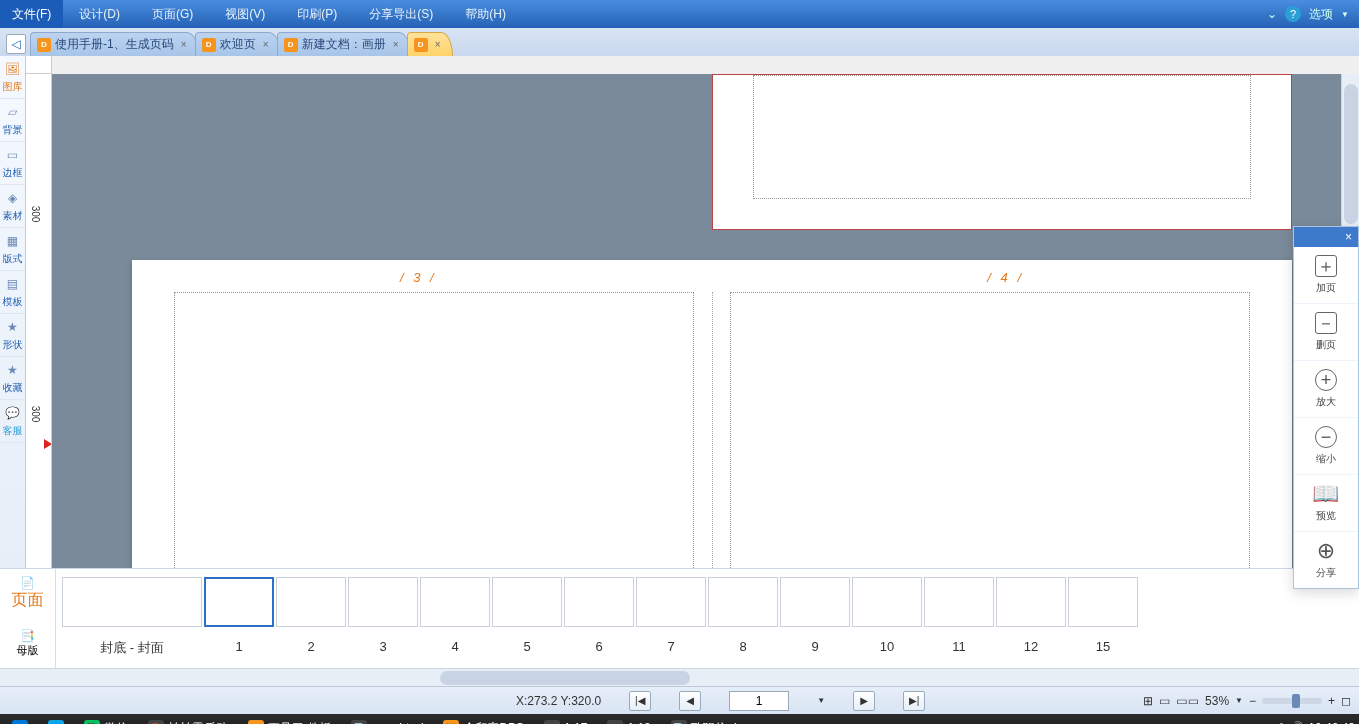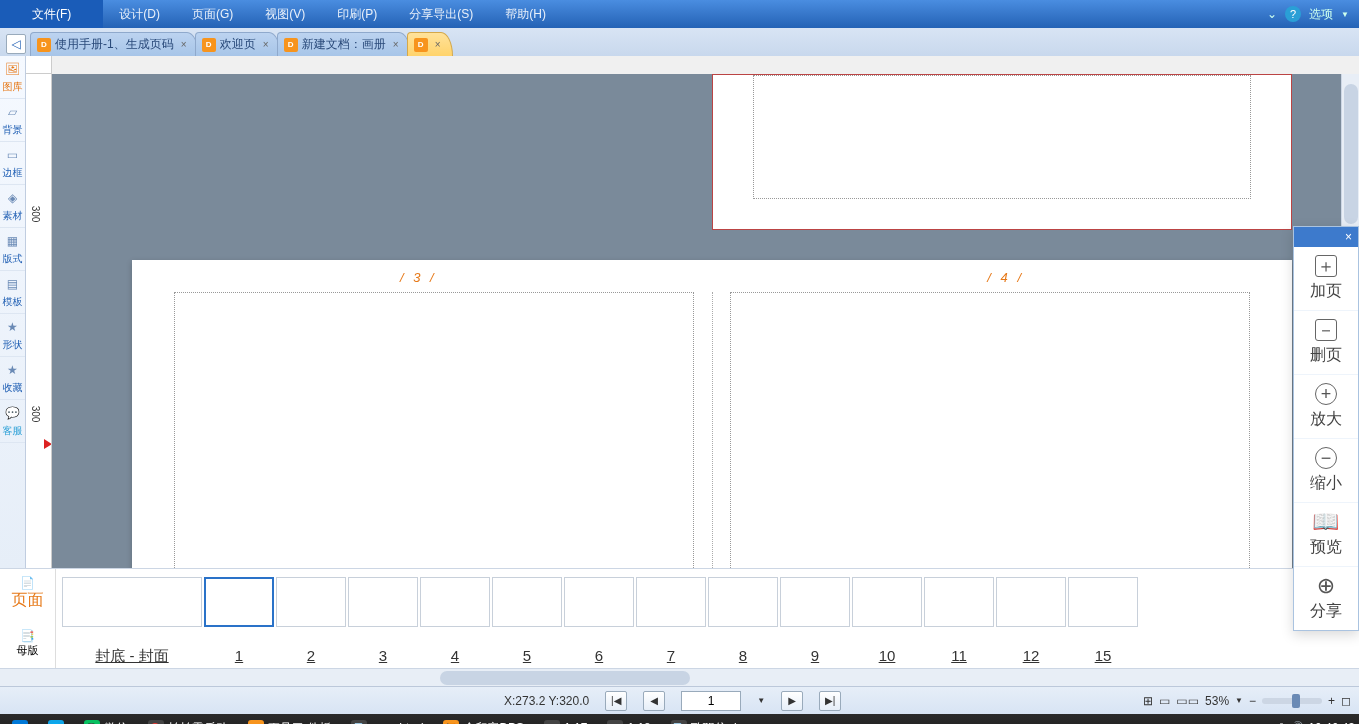--- a/index.html
+++ b/index.html
@@ -1,19 +1,19 @@
 <!DOCTYPE html>
 <html><head>
 <meta charset="utf-8">
 <style>
 * { margin: 0; padding: 0; box-sizing: border-box; font-family: "Microsoft YaHei", sans-serif; font-size: 12px; }
 body { width: 1359px; height: 724px; overflow: hidden; background: #f0f0f0; }
 
 .menubar { height: 28px; background: linear-gradient(#4a8de0, #2462b5); display: flex; align-items: center; color: #fff; }
-.menu-file { background: #1a5cb8; padding: 0 32px; height: 100%; display: flex; align-items: center; cursor: pointer; }
+.menu-file { background: #1a5cb8; padding: 0 12px; height: 100%; display: flex; align-items: center; cursor: pointer; }
 .menu-item { padding: 0 16px; cursor: pointer; color: #e8f0fa; }
 .menu-right { margin-left: auto; display: flex; align-items: center; gap: 8px; padding-right: 10px; }
 
 .tabbar { height: 28px; background: linear-gradient(#d8e4f4, #c8d8ed); display: flex; align-items: flex-end; padding-left: 4px; }
 .back-btn { width: 20px; height: 20px; border: 1px solid #9ab; background: #fff; border-radius: 2px; display: flex; align-items: center; justify-content: center; margin: 0 4px 2px 2px; cursor: pointer; color: #2462b5; }
 .tab { height: 24px; display: flex; align-items: center; padding: 0 8px 0 6px; background: linear-gradient(#bcd3f0, #a7c5e8); border: 1px solid #8fa9cc; border-bottom: none; border-top-left-radius: 4px; border-top-right-radius: 12px 24px; margin-right: -4px; cursor: pointer; color: #2a4a7a; font-size: 11px; gap: 4px; }
 .tab.active { background: linear-gradient(#ffe29a, #ffd36b); border-color: #d4a84a; color: #333; z-index: 2; }
 .tab-icon { width: 14px; height: 14px; background: #f7941d; border-radius: 2px; display: inline-flex; align-items: center; justify-content: center; color: #fff; font-size: 8px; font-weight: bold; }
 .tab-close { width: 12px; height: 12px; color: #666; cursor: pointer; font-size: 10px; display: flex; align-items: center; justify-content: center; }
 
@@ -39,36 +39,36 @@
 .right-panel { position: absolute; right: 0; top: 0; width: 18px; bottom: 0; background: #e8eef6; border-left: 1px solid #ccd6e4; }
 .vscroll-thumb { position: absolute; top: 10px; left: 2px; width: 14px; height: 140px; background: #c8d4e4; border-radius: 7px; }
 
 .float-panel { position: absolute; right: 0; top: 226px; width: 66px; background: #fff; border: 1px solid #aac3e0; box-shadow: 0 4px 12px rgba(0,0,0,.15); z-index: 10; }
 .float-panel .fp-close { height: 20px; background: #3d7acc; display: flex; align-items: center; justify-content: flex-end; padding-right: 6px; color: #fff; cursor: pointer; }
 .float-panel .fp-item { display: flex; flex-direction: column; align-items: center; padding: 8px 0; cursor: pointer; border-bottom: 1px solid #eef4fb; }
 .float-panel .fp-item:last-child { border-bottom: none; }
 .float-panel .fp-icon { width: 22px; height: 22px; display: flex; align-items: center; justify-content: center; font-size: 18px; color: #555; border: 1.5px solid #666; border-radius: 3px; }
 .float-panel .fp-icon.circle { border-radius: 50%; background: none; }
 .float-panel .fp-icon.noborder { border: none; font-size: 22px; }
-.float-panel .fp-label { font-size: 16px; color: #444; margin-top: 4px; }
+.float-panel .fp-label { font-size: 10px; color: #444; margin-top: 4px; }
 
 .thumbs-section { height: 100px; background: #fff; border-top: 1px solid #ccd6e4; display: flex; }
 .thumbs-left { width: 56px; display: flex; flex-direction: column; border-right: 1px solid #ddd; }
 .thumbs-left .tl-item { flex: 1; display: flex; flex-direction: column; align-items: center; justify-content: center; cursor: pointer; }
 .thumbs-left .tl-item.active { color: #e67817; }
 .thumbs-strip { flex: 1; display: flex; align-items: flex-start; padding: 8px 6px; gap: 2px; overflow: hidden; }
 .thumb { display: flex; flex-direction: column; align-items: center; }
 .thumb .th-box { width: 70px; height: 50px; background: #fff; border: 1px solid #c8d0da; cursor: pointer; }
 .thumb.wide .th-box { width: 140px; }
 .thumb.selected .th-box { border: 2px solid #2a72c8; }
-.thumb .th-label { font-size: 15px; color: #333; margin-top: 20px; text-decoration: underline; }
+.thumb .th-label { font-size: 13px; color: #333; margin-top: 12px; }
 .hscroll { height: 18px; background: #e8eef6; border-top: 1px solid #ccd6e4; position: relative; }
 .hscroll .hthumb { position: absolute; top: 2px; left: 440px; width: 250px; height: 14px; background: #c8d4e4; border-radius: 7px; }
 
-.statusbar { height: 28px; background: linear-gradient(#e6eef8, #d8e4f4); border-top: 1px solid #bcc8da; display: flex; align-items: center; gap: 16px; padding: 0 8px; font-size: 12px; color: #333; }
+.statusbar { height: 28px; background: linear-gradient(#e6eef8, #d8e4f4); border-top: 1px solid #bcc8da; display: flex; align-items: center; gap: 28px; padding: 0 8px; font-size: 12px; color: #333; }
 .statusbar .sb-right { margin-left: auto; display: flex; align-items: center; gap: 6px; }
 .nav-btn { width: 22px; height: 20px; border: 1px solid #9ab; background: linear-gradient(#fff,#e6eef8); border-radius: 2px; display: flex; align-items: center; justify-content: center; cursor: pointer; font-size: 10px; }
 .page-input { width: 60px; height: 20px; border: 1px solid #9ab; text-align: center; background: #fff; }
 .zoom-slider { width: 60px; height: 6px; background: #ccd6e4; border-radius: 3px; position: relative; cursor: pointer; }
 .zoom-slider .knob { position: absolute; left: 30px; top: -4px; width: 8px; height: 14px; background: #6a8ab5; border-radius: 2px; }
 
 .taskbar { height: 28px; background: linear-gradient(#2b2b2b, #1a1a1a); display: flex; align-items: center; gap: 4px; padding: 0 4px; color: #fff; font-size: 11px; }
 .taskbar .tb-item { display: flex; align-items: center; gap: 4px; padding: 2px 8px; cursor: pointer; border-radius: 2px; }
 .taskbar .tray { margin-left: auto; display: flex; align-items: center; gap: 4px; }
 .tb-icon { width: 16px; height: 16px; border-radius: 3px; display: flex; align-items: center; justify-content: center; font-size: 10px; }

